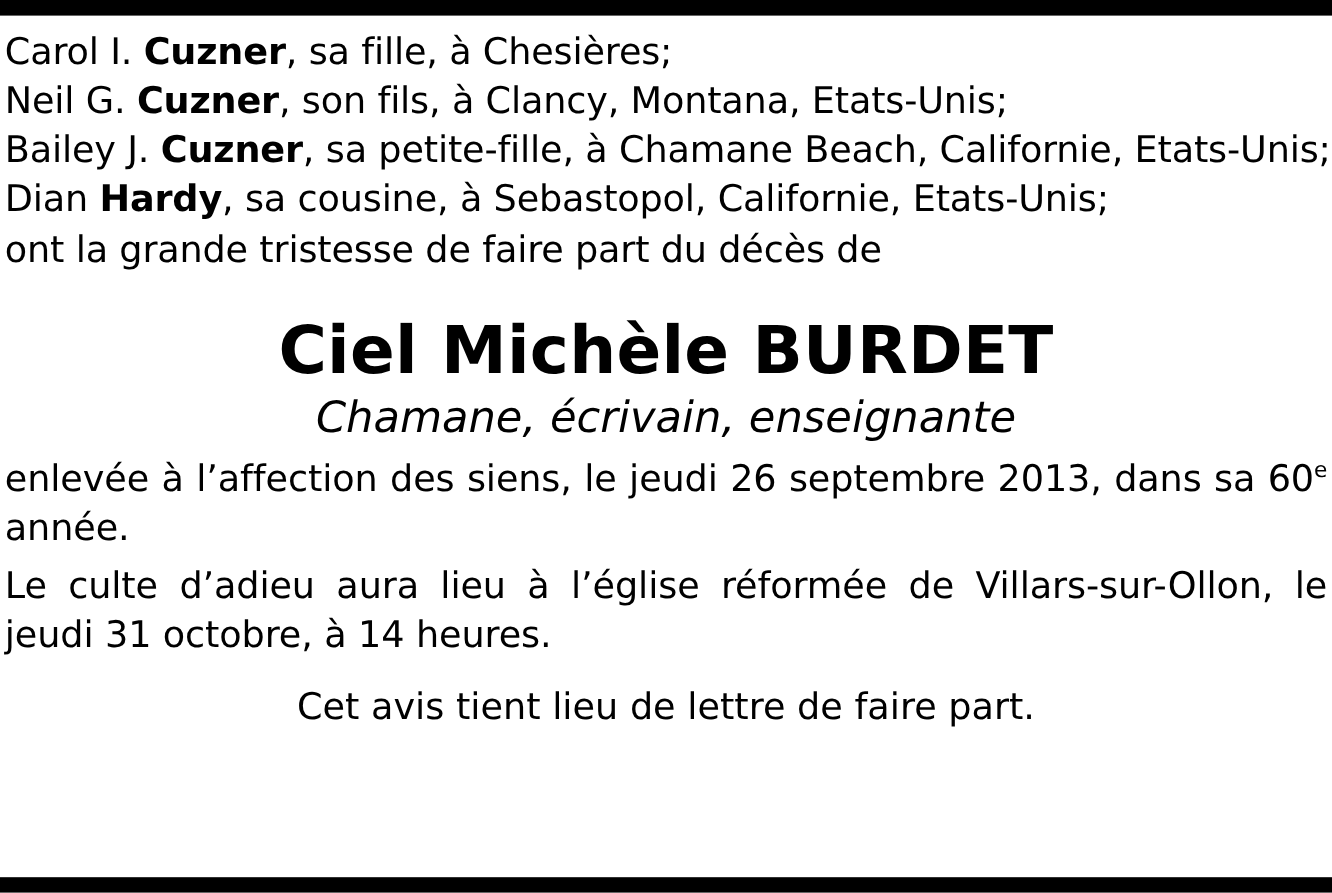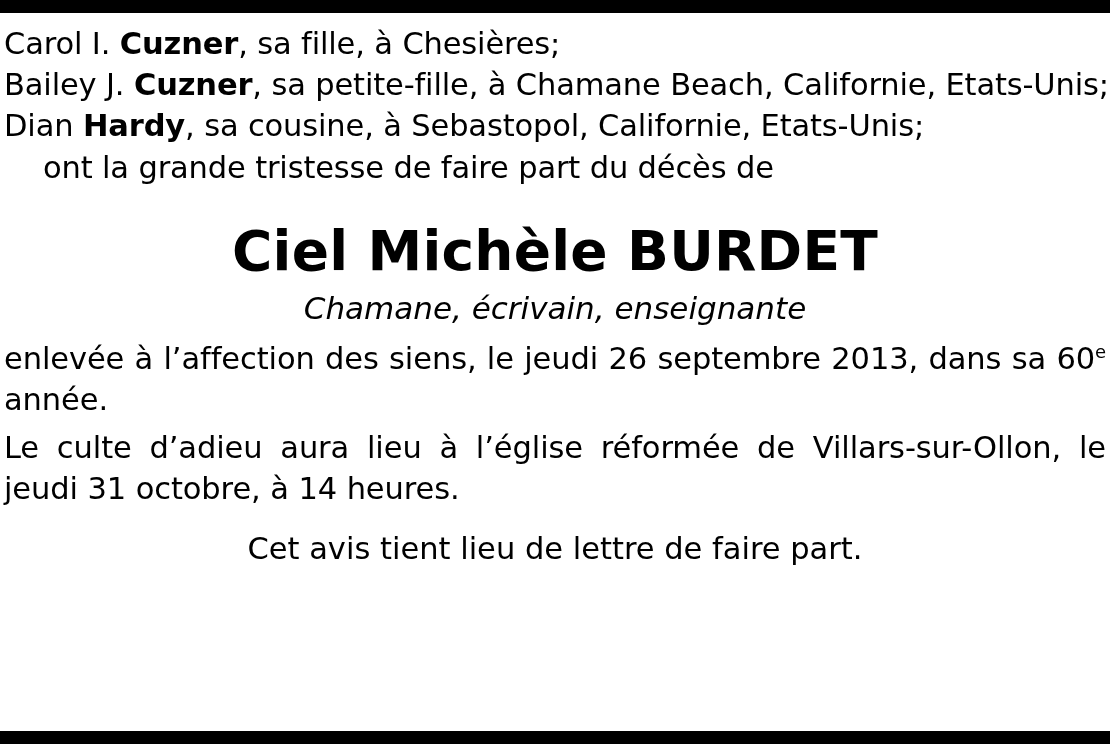--- a/index.html
+++ b/index.html
@@ -48,34 +48,33 @@
   }
   .survivor-line .sname {
     font-weight: bold;
   }
   .intro-line {
     font-size: 30.5px;
     line-height: 41px;
     letter-spacing: -0.15px;
     margin-top: 1px;
     white-space: nowrap;
-    margin-left: 39px;
   }
   .deceased-name {
     text-align: center;
     font-weight: bold;
     font-size: 55px;
     line-height: 62px;
     letter-spacing: 0.2px;
     margin-top: 32px;
   }
   .deceased-role {
     text-align: center;
     font-style: italic;
-    font-size: 31px;
+    font-size: 36px;
     line-height: 40px;
     margin-top: 6px;
   }
   .para {
     font-size: 30.5px;
     line-height: 41px;
     text-align: justify;
     text-align-last: left;
     letter-spacing: -0.1px;
     margin-top: 7px;
@@ -101,20 +100,23 @@
 <div class="notice">
 
   <div class="rule-top"></div>
 
   <div class="body-area">
 
     <div class="survivor-line">
       <span>Carol I. </span><span class="sname">Cuzner</span><span>, sa fille, à Chesières;</span>
     </div>
 
+    <div class="survivor-line">
+      <span>Neil G. </span><span class="sname">Cuzner</span><span>, son fils, à Clancy, Montana, Etats-Unis;</span>
+    </div>
 
     <div class="survivor-line">
       <span>Bailey J. </span><span class="sname">Cuzner</span><span>, sa petite-fille, à Chamane Beach, Californie, Etats-Unis;</span>
     </div>
 
     <div class="survivor-line">
       <span>Dian </span><span class="sname">Hardy</span><span>, sa cousine, à Sebastopol, Californie, Etats-Unis;</span>
     </div>
 
     <div class="intro-line">ont la grande tristesse de faire part du décès de</div>

